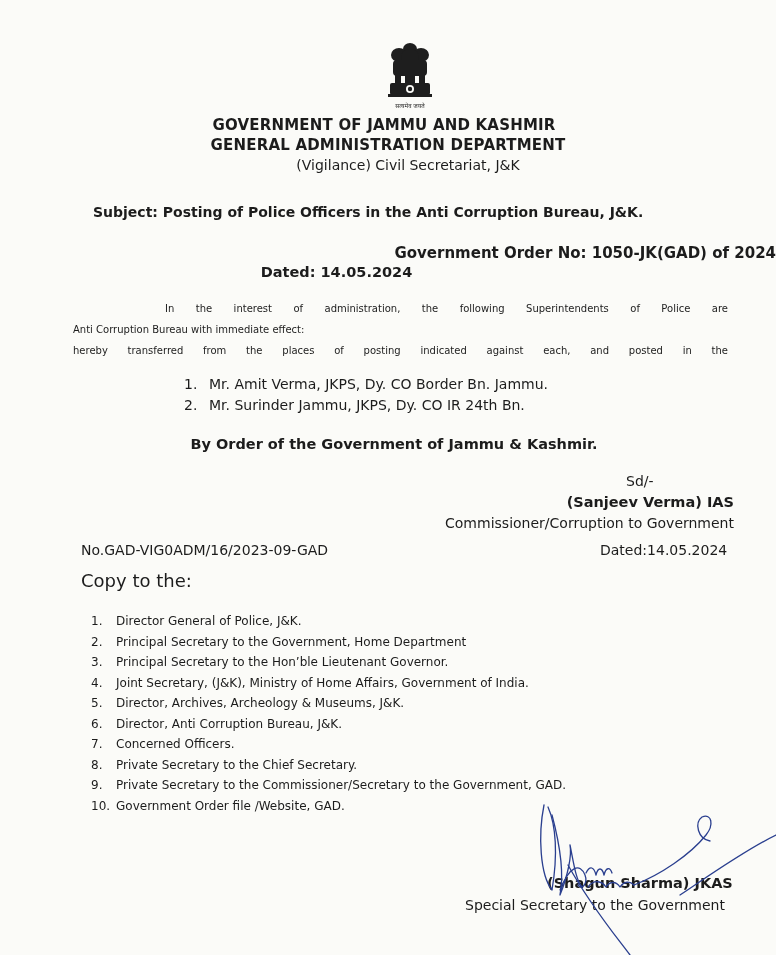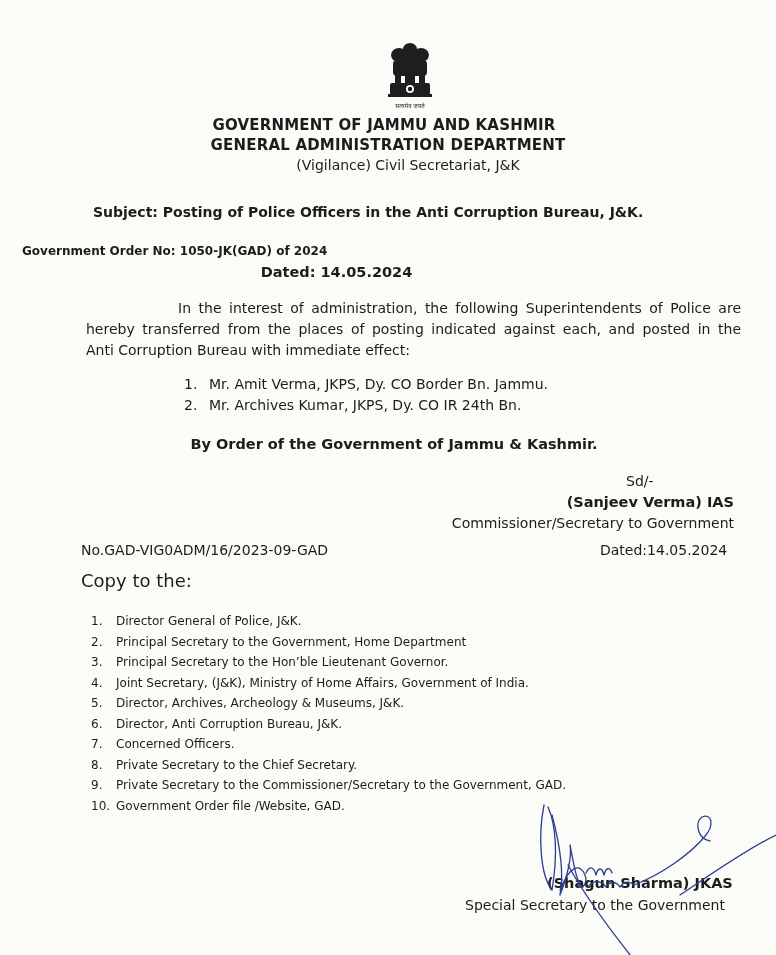--- a/index.html
+++ b/index.html
@@ -10,23 +10,23 @@
       color: #1c1c1c;
       position: relative;
     }
     .page { position: absolute; left: 0; top: 0; width: 776px; height: 955px; }
     .abs { position: absolute; white-space: nowrap; }
     .emblem { position: absolute; left: 381px; top: 40px; width: 58px; height: 72px; }
     .hdr1 { left: 0; width: 768px; text-align: center; top: 116px; font-size: 15px; font-weight: bold; letter-spacing: 0.2px; }
     .hdr2 { left: 0; width: 776px; text-align: center; top: 136px; font-size: 15px; font-weight: bold; letter-spacing: 0.2px; }
     .hdr3 { left: 0; width: 776px; text-align: center; top: 157px; font-size: 14px; padding-left: 20px; }
     .subject { left: 81px; top: 204px; font-size: 14px; font-weight: bold; margin-left: 12px; }
-    .order-no { left: 0; width: 776px; text-align: left; top: 244px; font-size: 12px; font-weight: bold; padding-left: 22px; box-sizing: border-box; }
+    .order-no { left: 0; width: 776px; text-align: right; top: 244px; font-size: 15px; font-weight: bold; padding-left: 40px; box-sizing: border-box; }
     .order-date { left: 0; width: 633px; text-align: center; top: 264px; font-size: 14.5px; font-weight: bold; padding-left: 40px; box-sizing: border-box; }
-    .para { position: absolute; left: 86px; top: 298px; width: 655px; font-size: 14px; line-height: 21px; }
+    .para { position: absolute; left: 73px; top: 298px; width: 655px; font-size: 10px; line-height: 21px; }
     .para .l { display: block; white-space: nowrap; text-align: justify; text-align-last: justify; }
     .para .l.first { padding-left: 92px; }
     .para .l.last { text-align-last: left; }
     .officers { position: absolute; left: 184px; top: 374px; font-size: 14px; line-height: 21px; }
     .officers .row { white-space: nowrap; }
     .num { display: inline-block; width: 25px; }
     .by-order { left: 0; width: 776px; text-align: center; top: 436px; font-size: 14.5px; font-weight: bold; padding-left: 12px; box-sizing: border-box; }
     .sd { left: 626px; top: 473px; font-size: 14px; }
     .sign-name { right: 42px; top: 494px; font-size: 14.5px; font-weight: bold; }
     .sign-desig { right: 42px; top: 515px; font-size: 14px; }
@@ -67,38 +67,38 @@
   <div class="abs hdr2">GENERAL ADMINISTRATION DEPARTMENT</div>
   <div class="abs hdr3">(Vigilance) Civil Secretariat, J&amp;K</div>
 
   <div class="abs subject">Subject: Posting of Police Officers in the Anti Corruption Bureau, J&amp;K.</div>
 
   <div class="abs order-no">Government Order No: 1050-JK(GAD) of 2024</div>
   <div class="abs order-date">Dated: 14.05.2024</div>
 
   <div class="para">
     <span class="l first">In the interest of administration, the following Superintendents of Police are</span>
+    <span class="l last">Anti Corruption Bureau with immediate effect:</span>
     <span class="l">hereby transferred from the places of posting indicated against each, and posted in the</span>
-    <span class="l last">Anti Corruption Bureau with immediate effect:</span>
   </div>
 
   <div class="officers">
     <div class="row">
       <span class="num">1.</span><span>Mr. Amit Verma, JKPS, Dy. CO Border Bn. Jammu.</span>
     </div>
     <div class="row">
-      <span class="num">2.</span><span>Mr. Archives Kumar, JKPS, Dy. CO IR 24th Bn.</span>
+      <span class="num">2.</span><span>Mr. Surinder Jammu, JKPS, Dy. CO IR 24th Bn.</span>
     </div>
   </div>
 
   <div class="abs by-order">By Order of the Government of Jammu &amp; Kashmir.</div>
 
   <div class="abs sd">Sd/-</div>
   <div class="abs sign-name">(Sanjeev Verma) IAS</div>
-  <div class="abs sign-desig">Commissioner/Secretary to Government</div>
+  <div class="abs sign-desig">Commissioner/Corruption to Government</div>
 
   <div class="abs ref-no">No.GAD-VIG0ADM/16/2023-09-GAD</div>
   <div class="abs ref-date">Dated:14.05.2024</div>
 
   <div class="abs copy-to">Copy to the:</div>
 
   <div class="copies">
     <div class="row"><span class="cnum">1.</span><span>Director General of Police, J&amp;K.</span></div>
     <div class="row"><span class="cnum">2.</span><span>Principal Secretary to the Government, Home Department</span></div>
     <div class="row"><span class="cnum">3.</span><span>Principal Secretary to the Hon’ble Lieutenant Governor.</span></div>

